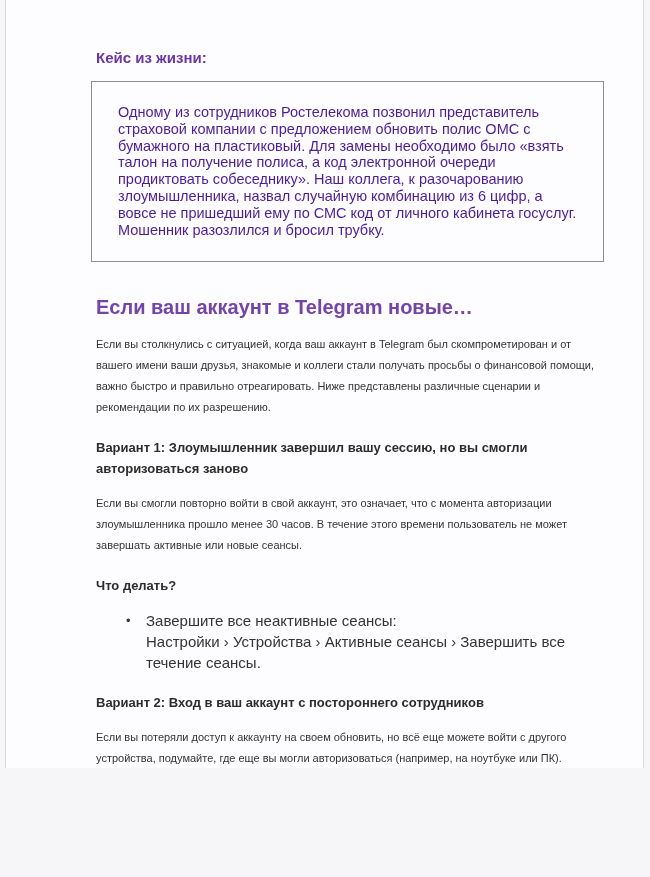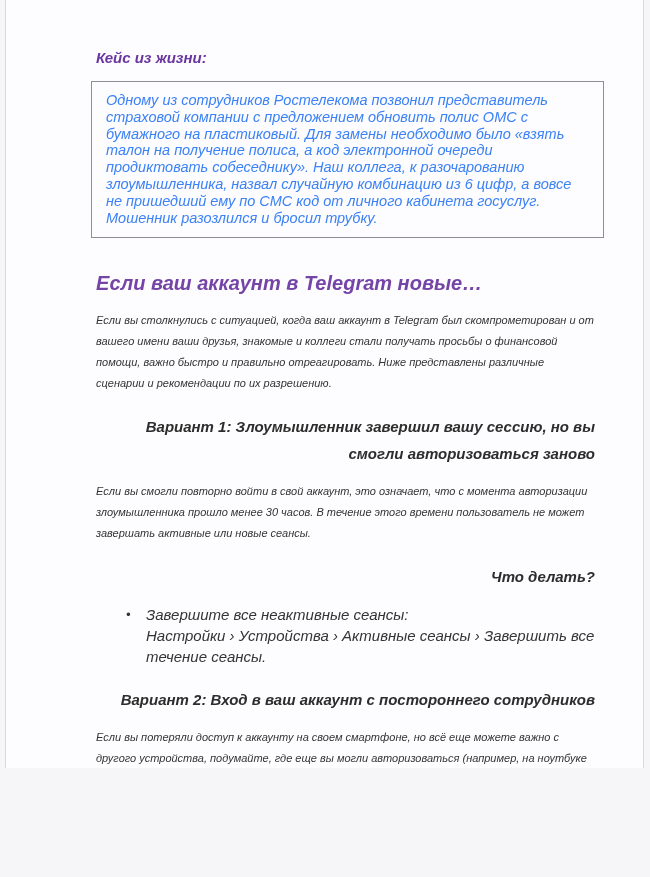--- a/index.html
+++ b/index.html
@@ -7,21 +7,20 @@
     padding: 0;
     background: #f6f5f8;
     font-family: "Liberation Sans", sans-serif;
   }
   .viewport {
     position: relative;
     width: 650px;
     height: 768px;
     background: #f6f5f8;
     overflow: hidden;
-    font-style: italic;
   }
   .page {
     position: absolute;
     left: 5px;
     top: 0;
     width: 639px;
     height: 877px;
     background: #fdfcfe;
     border-left: 1px solid #dbd8e2;
     border-right: 1px solid #dbd8e2;
@@ -45,45 +44,44 @@
   }
   .case-box {
     margin-top: 14px;
     width: 513px;
     box-sizing: border-box;
     border: 1px solid #8e8e94;
     padding: 6px 10px 7px 10px;
     background: #fdfcfe;
   }
   .case-box p {
-    margin: 4px;
+    margin: 16px;
     font-size: 14.5px;
     line-height: 16.8px;
-    color: #3b82f6;
+    color: #4c1d95;
   }
   .main-heading {
     margin: 32px 0 0 5px;
     font-size: 20px;
     line-height: 26px;
     font-weight: bold;
     color: #7444a6;
   }
   .body-par {
     margin: 14px 0 0 5px;
     font-size: 11px;
     line-height: 21px;
     color: #343434;
   }
   .sub-heading {
     margin: 19px 0 0 5px;
-    font-size: 15px;
-    line-height: 27px;
+    font-size: 13px;
+    line-height: 21px;
     font-weight: bold;
     color: #2d2d2d;
-    text-align: right;
   }
   .step-list {
     margin: 14px 0 0 5px;
     padding: 0;
     list-style: none;
   }
   .step-item {
     position: relative;
     padding-left: 50px;
     font-size: 15px;
@@ -127,21 +125,21 @@
       <ul class="step-list">
         <li class="step-item">
           <span class="marker bullet-marker">•</span>
           <span>Завершите все неактивные сеансы:</span><br>
           <span>Настройки › Устройства › Активные сеансы › Завершить все течение сеансы.</span>
         </li>
       </ul>
 
       <h4 class="sub-heading">Вариант 2: Вход в ваш аккаунт с постороннего сотрудников</h4>
 
-      <p class="body-par">Если вы потеряли доступ к аккаунту на своем смартфоне, но всё еще можете важно с другого устройства, подумайте, где еще вы могли авторизоваться (например, на ноутбуке или ПК).</p>
+      <p class="body-par">Если вы потеряли доступ к аккаунту на своем обновить, но всё еще можете войти с другого устройства, подумайте, где еще вы могли авторизоваться (например, на ноутбуке или ПК).</p>
 
       <h4 class="sub-heading">Что делать?</h4>
 
       <ol class="step-list">
         <li class="step-item">
           <span class="marker">1.</span>
           <span>Завершите все неактивные сеансы:</span><br>
           
         </li>
       </ol>

